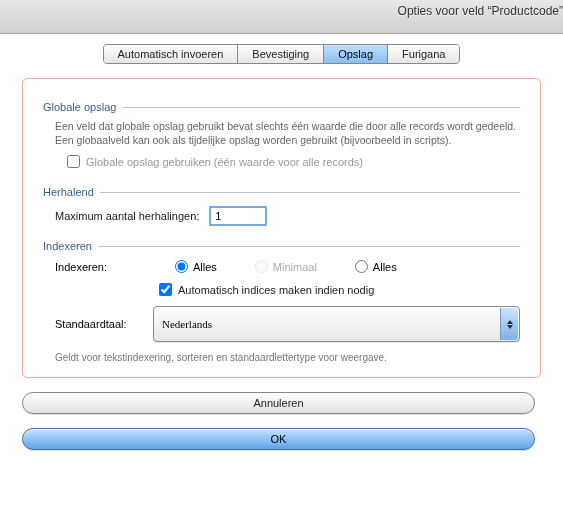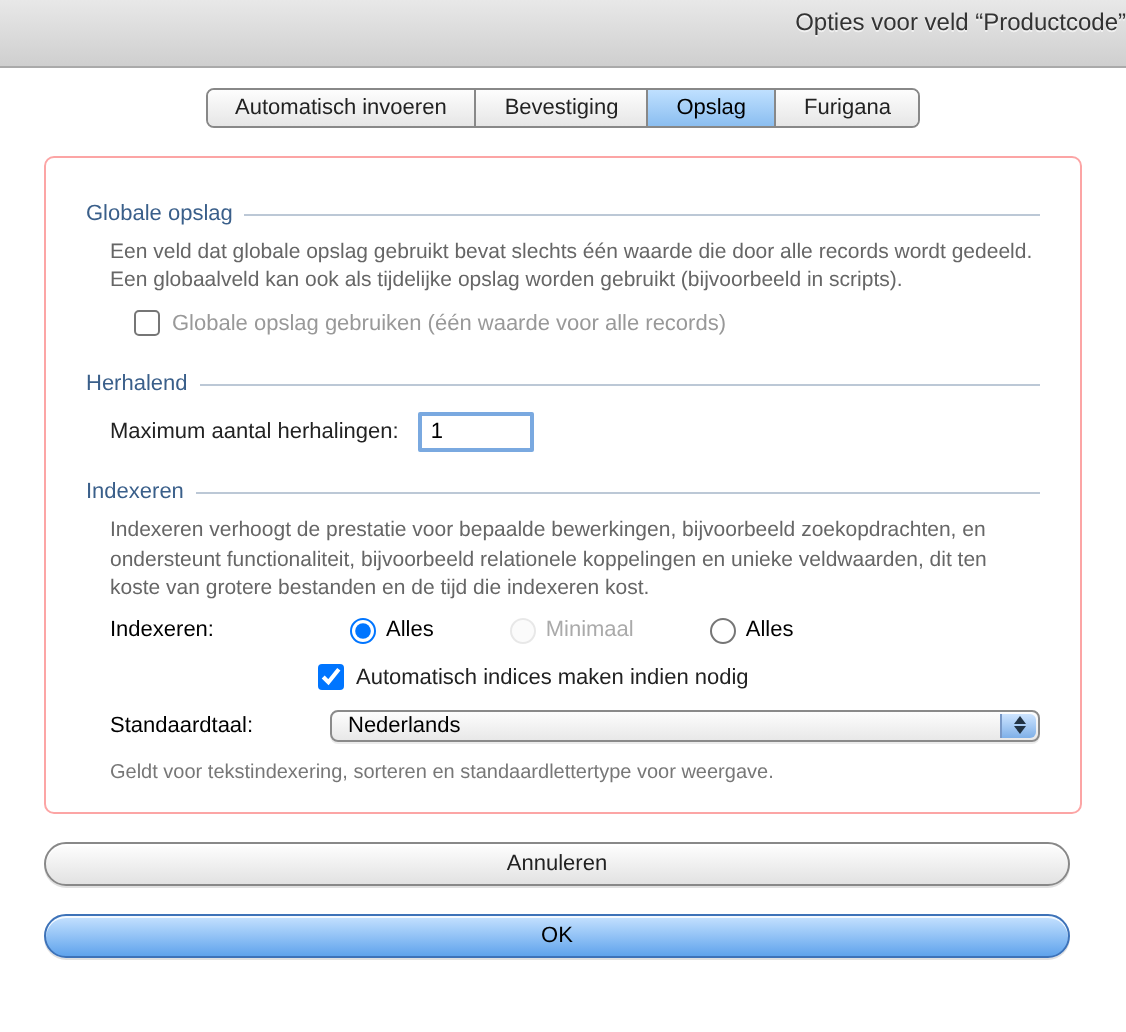--- a/index.html
+++ b/index.html
@@ -114,34 +114,35 @@
     align-items: center;
     gap: 38px;
     margin-left: 12px;
     margin-top: 8px;
     font-size: 11px;
   }
   .radio-label { display:flex; align-items:center; gap:5px; }
   .radio-label.disabled { color:#aaa; }
   input[type="radio"] { margin:0; width:13px; height:13px; }
   input[type="radio"].disabled { opacity:0.5; }
-  .lang-row { display:flex; align-items:center; gap:20px; margin-left:12px; margin-top:10px; font-size:11px; }
+  .lang-row { display:flex; align-items:center; gap:8px; margin-left:12px; margin-top:10px; font-size:11px; }
   .lang-label { width: 90px; }
   .select-wrap {
     flex: 1;
     position: relative;
-    height: 16px;
+    height: 36px;
     border: 1px solid #8a8a8a;
     border-radius: 4px;
     background: linear-gradient(#fdfdfd,#e8e8e8);
     box-shadow: 0 1px 0 rgba(0,0,0,0.08);
     display: flex;
     align-items: center;
     padding: 0 26px 0 8px;
     font-size: 11px;
+    font-family: Liberation Serif, serif;
   }
   .select-arrows {
     position: absolute;
     right: 1px;
     top: 1px;
     bottom: 1px;
     width: 18px;
     border-left: 1px solid #7a99c7;
     border-radius: 0 3px 3px 0;
     background: linear-gradient(#cde4ff,#7fb0e8);
@@ -220,21 +221,20 @@
     </div>
     <div class="row">
       <span>Maximum aantal herhalingen:</span>
       <input class="num-input" type="text" value="1" style="">
     </div>
 
     <div class="section-head" style="margin-top:14px;">
       <span>Indexeren</span>
       <span class="rule"></span>
     </div>
-    <div class="section-body">Indexeren verhoogt de prestatie voor bepaalde bewerkingen, bijvoorbeeld zoekopdrachten, en ondersteunt functionaliteit, bijvoorbeeld relationele koppelingen en unieke veldwaarden, dit ten koste van grotere bestanden en de tijd die indexeren kost.</div>
 
     <div class="radio-group">
       <span class="indexeren-label">Indexeren:</span>
       <label class="radio-label">
         <input type="radio" name="idx" checked="" style="">
         <span>Alles</span>
       </label>
       <label class="radio-label disabled">
         <input type="radio" name="idx" disabled="" class="disabled" style="">
         <span>Minimaal</span>

